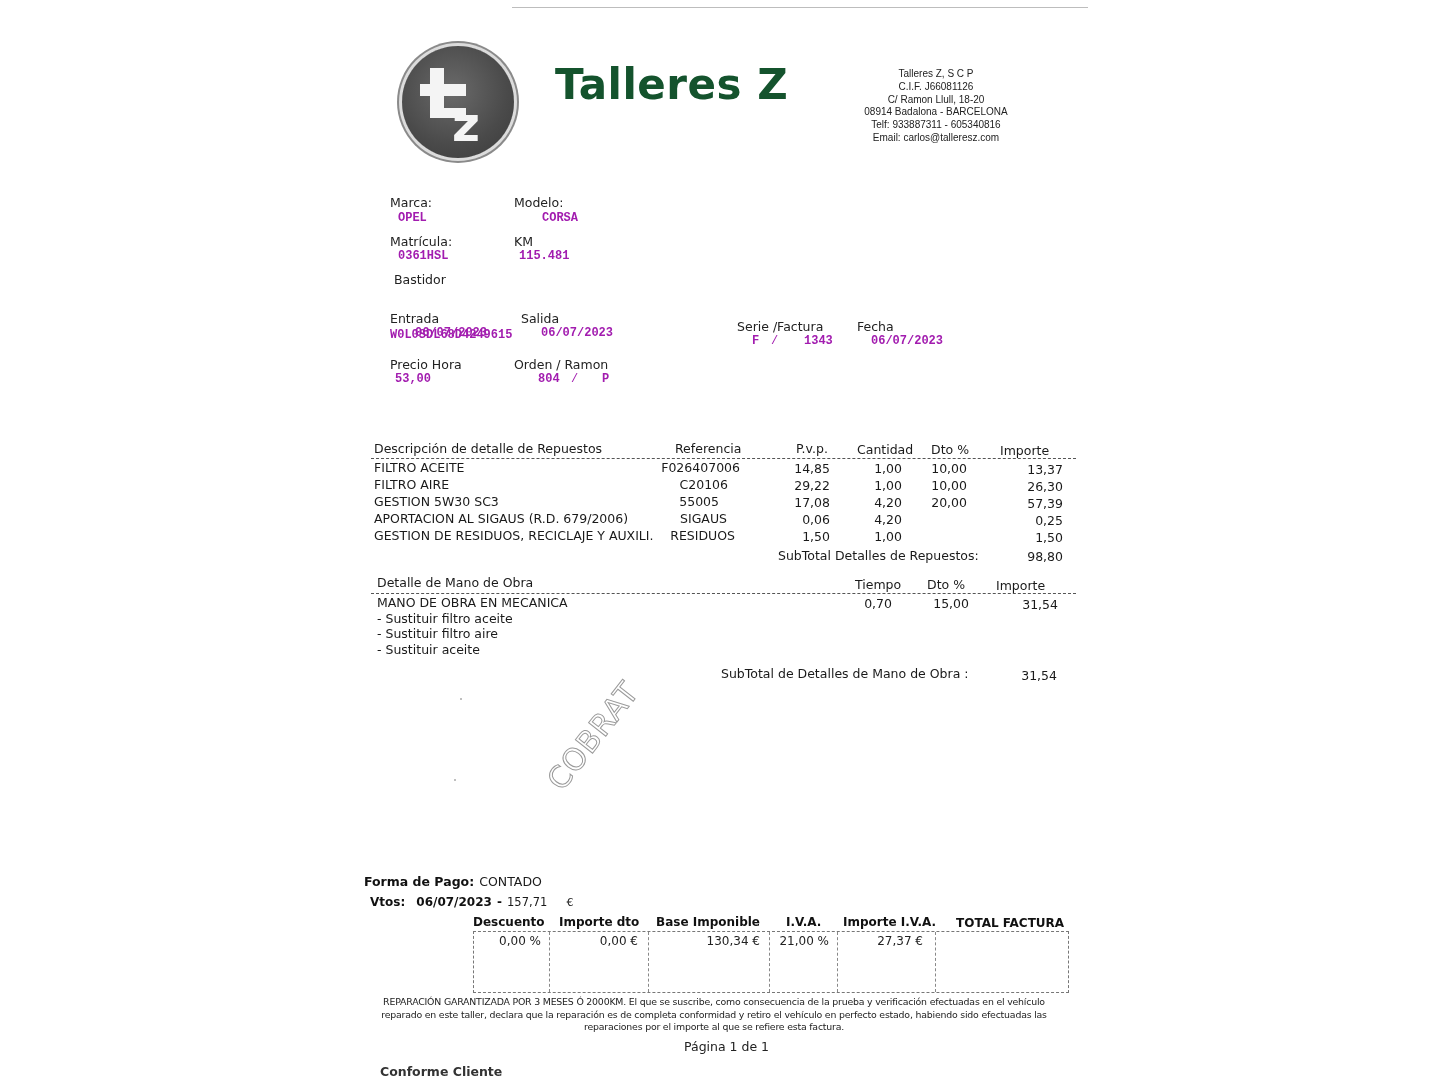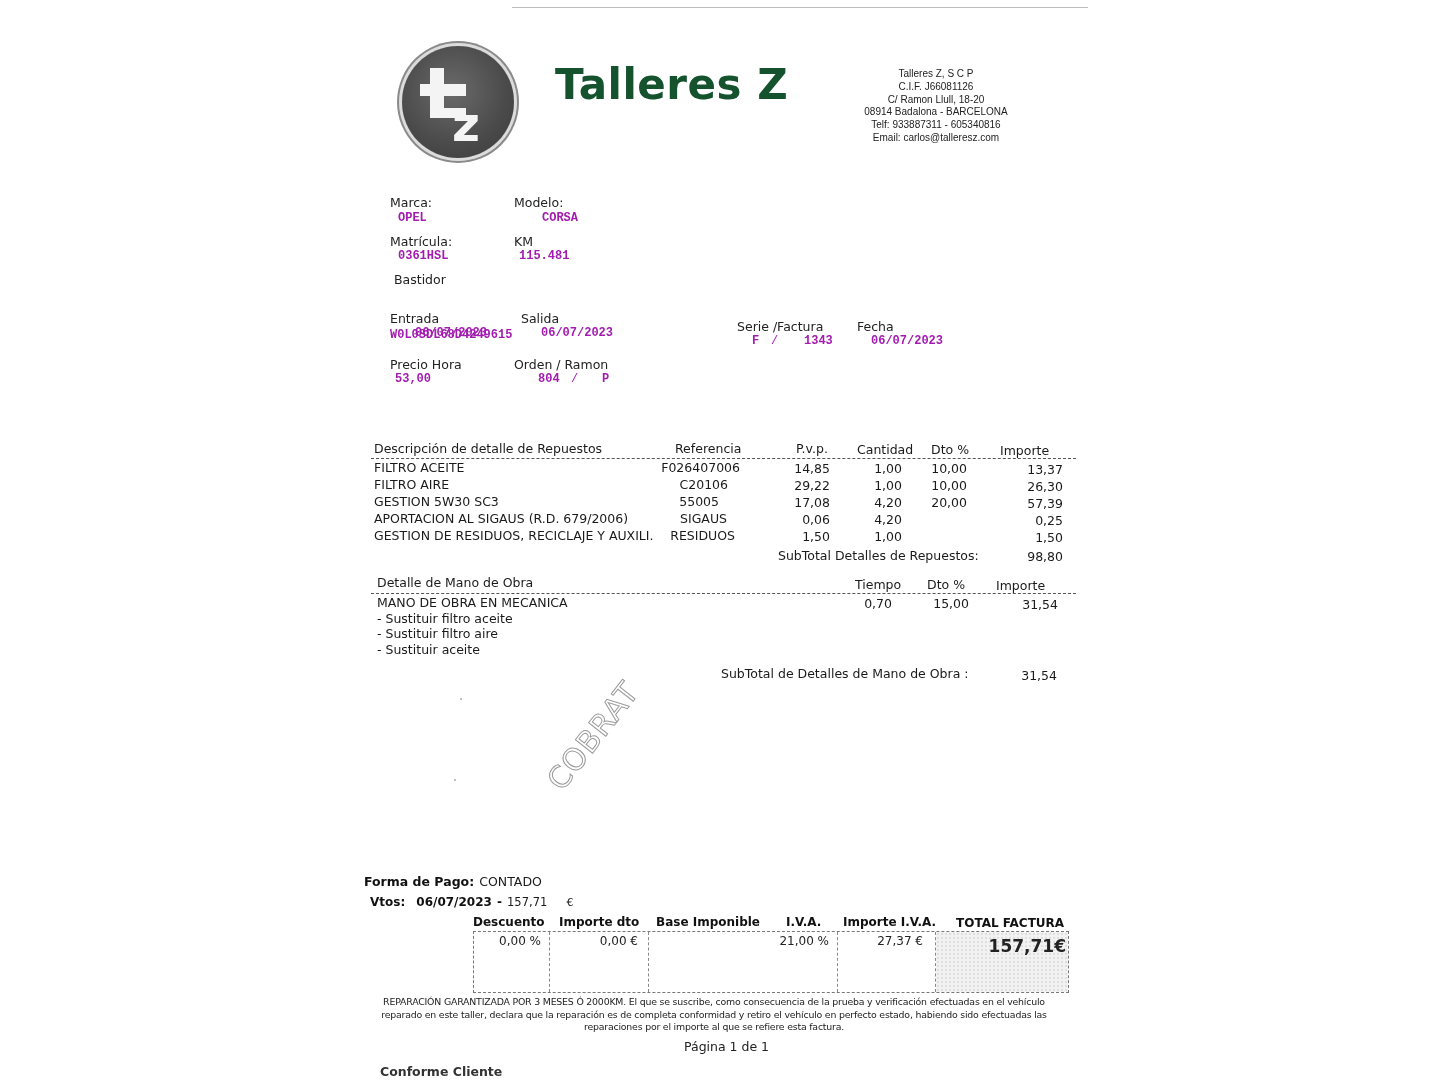--- a/index.html
+++ b/index.html
@@ -206,27 +206,27 @@
   <div class="abs sum-header" style="left:843px;top:915px;">Importe I.V.A.</div>
   <div class="abs sum-header" style="left:956px;top:916px;">TOTAL FACTURA</div>
 
   <div class="sumbox">
     <div class="sumcell" style="left:0;width:76px;">
       <div class="sumval" style="right:8px;">0,00 %</div>
     </div>
     <div class="sumcell" style="left:76px;width:99px;">
       <div class="sumval" style="right:10px;">0,00 €</div>
     </div>
+    <div class="sumcell" style="left:175px;width:121px;">
+      <div class="sumval" style="right:9px;">130,34 €</div>
+    </div>
     <div class="sumcell" style="left:296px;width:68px;">
       <div class="sumval" style="right:8px;">21,00 %</div>
     </div>
     <div class="sumcell" style="left:364px;width:98px;">
       <div class="sumval" style="right:12px;">27,37 €</div>
-    </div>
-    <div class="total-cell">
-      <div class="total-val">157,71€</div>
     </div>
   </div>
 </div>
 
 <div class="legal">REPARACIÓN GARANTIZADA POR 3 MESES Ó 2000KM. El que se suscribe, como consecuencia de la prueba y verificación efectuadas en el vehículo reparado en este taller, declara que la reparación es de completa conformidad y retiro el vehículo en perfecto estado, habiendo sido efectuadas las reparaciones por el importe al que se refiere esta factura.</div>
 <div class="abs page" style="left:684px;top:1039px;">Página 1 de 1</div>
 <div class="abs row-text" style="left:380px;top:1064px;font-weight:bold;color:#333;">Conforme Cliente</div>
 
 </body></html>

